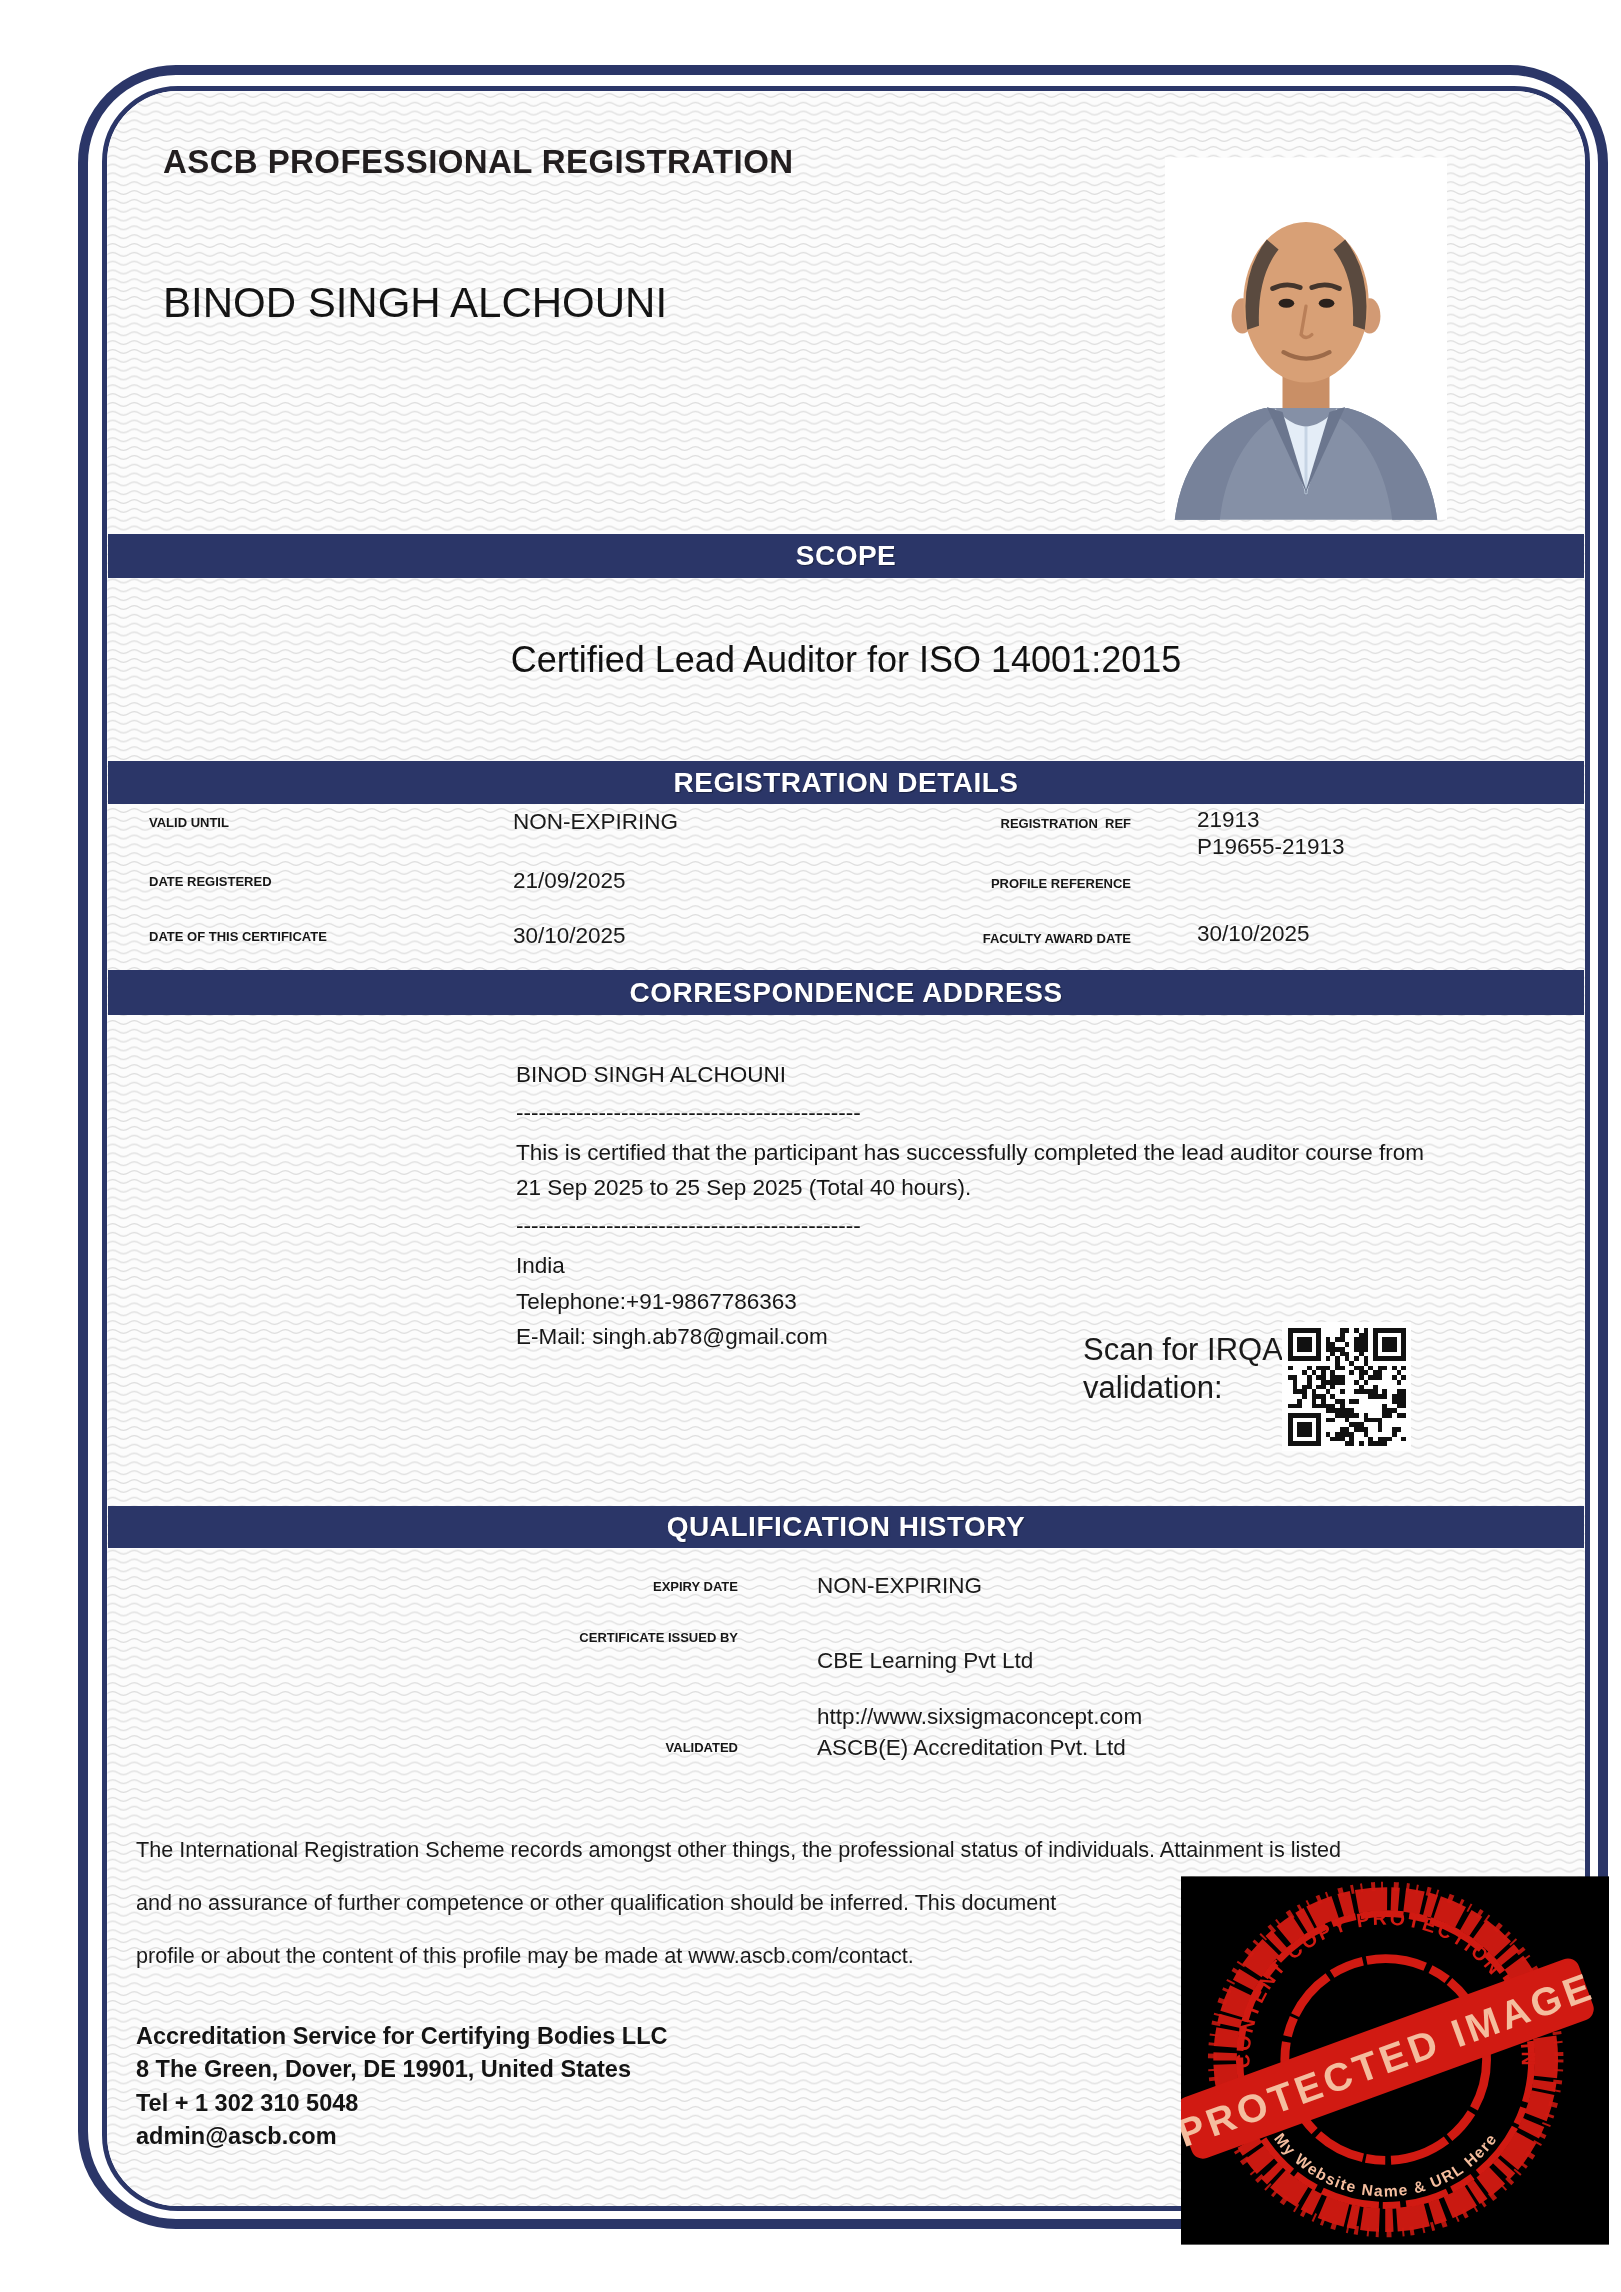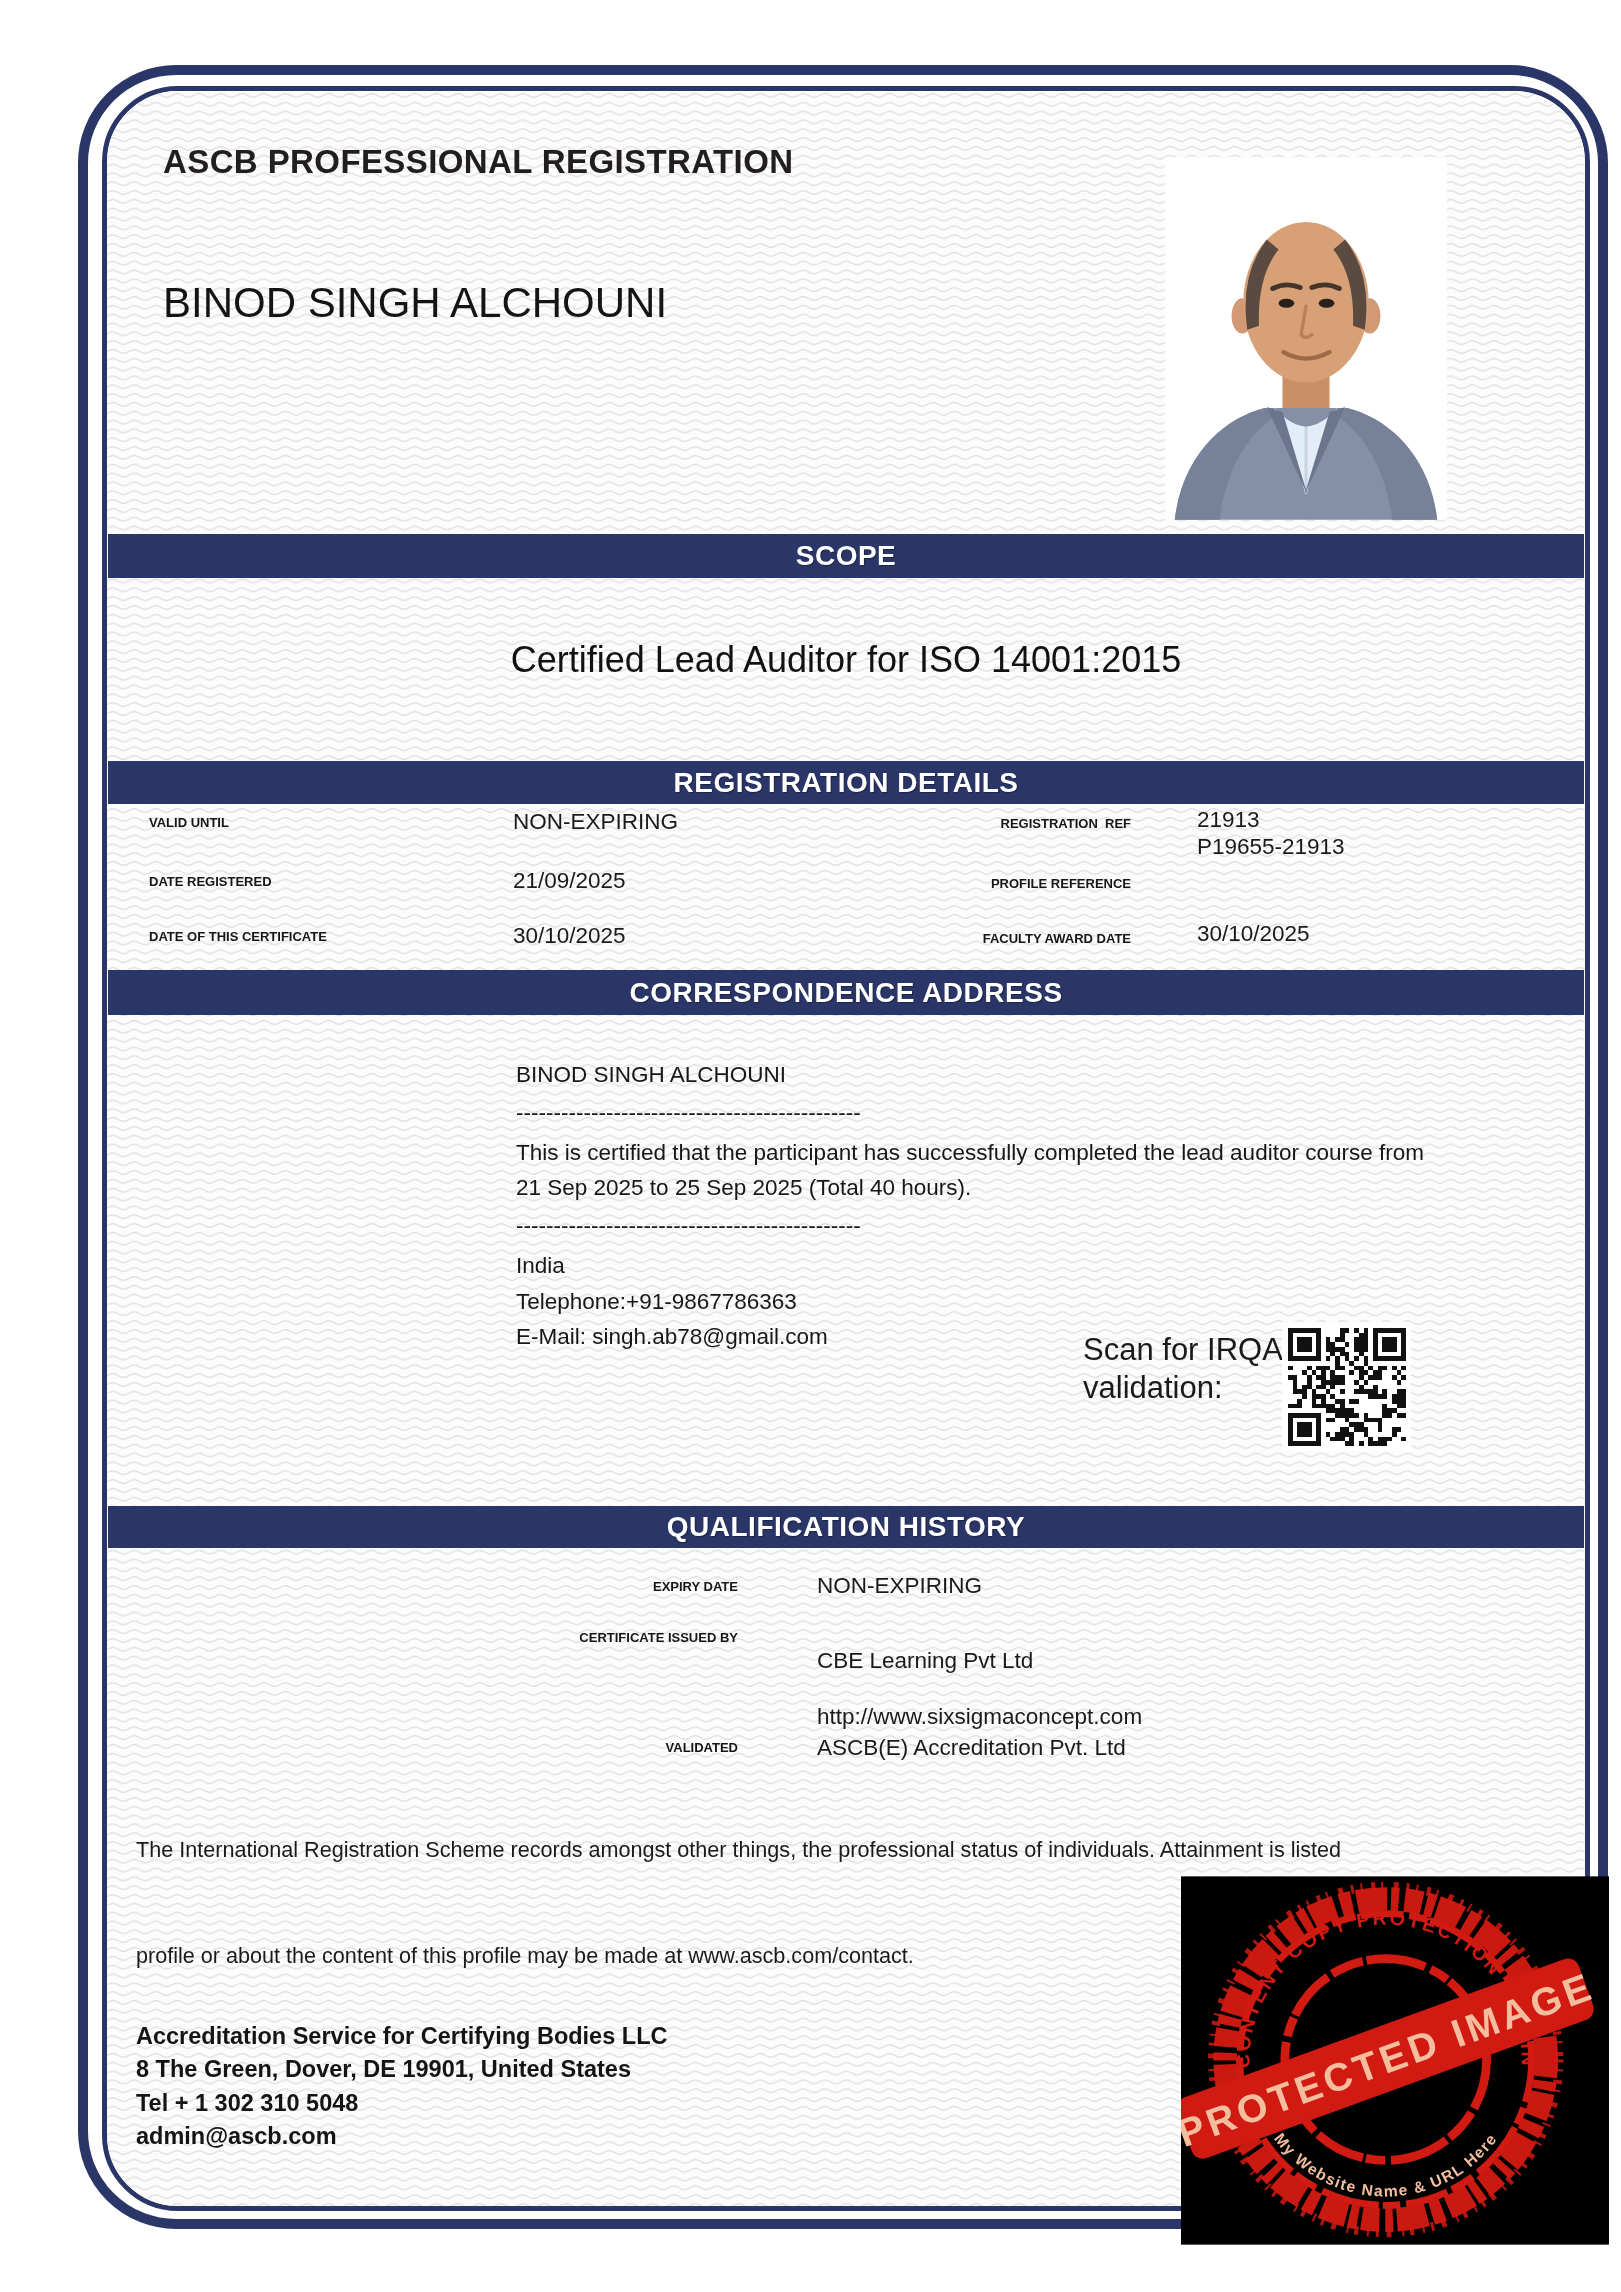--- a/index.html
+++ b/index.html
@@ -466,20 +466,21 @@
   <div class="abs banner" id="qual-banner">QUALIFICATION HISTORY</div>
   <div class="abs lab qlab" id="qual-l1">EXPIRY DATE</div>
   <div class="abs val" id="qual-v1">NON-EXPIRING</div>
   <div class="abs lab qlab" id="qual-l2">CERTIFICATE ISSUED BY</div>
   <div class="abs val" id="qual-v2">CBE Learning Pvt Ltd</div>
   <div class="abs val" id="qual-v3">http://www.sixsigmaconcept.com</div>
   <div class="abs lab qlab" id="qual-l3">VALIDATED</div>
   <div class="abs val" id="qual-v4">ASCB(E) Accreditation Pvt. Ltd</div>
 
   <div class="abs disc nw" id="disc-1">The International Registration Scheme records amongst other things, the professional status of individuals. Attainment is listed</div>
+  <div class="abs disc nw" id="disc-3">and no assurance of further competence or other qualification should be inferred. This document</div>
   <div class="abs disc nw" id="disc-5">profile or about the content of this profile may be made at www.ascb.com/contact.</div>
 
   <div class="abs issuer nw" id="iss-1">Accreditation Service for Certifying Bodies LLC</div>
   <div class="abs issuer nw" id="iss-2">8 The Green, Dover, DE 19901, United States</div>
   <div class="abs issuer nw" id="iss-3">Tel + 1 302 310 5048</div>
   <div class="abs issuer nw" id="iss-4">admin@ascb.com</div>
 
   <div class="abs" id="stamp">
     <svg viewBox="0 0 437 376" width="428" height="369">
       <rect width="437" height="376" fill="#000000"></rect>

